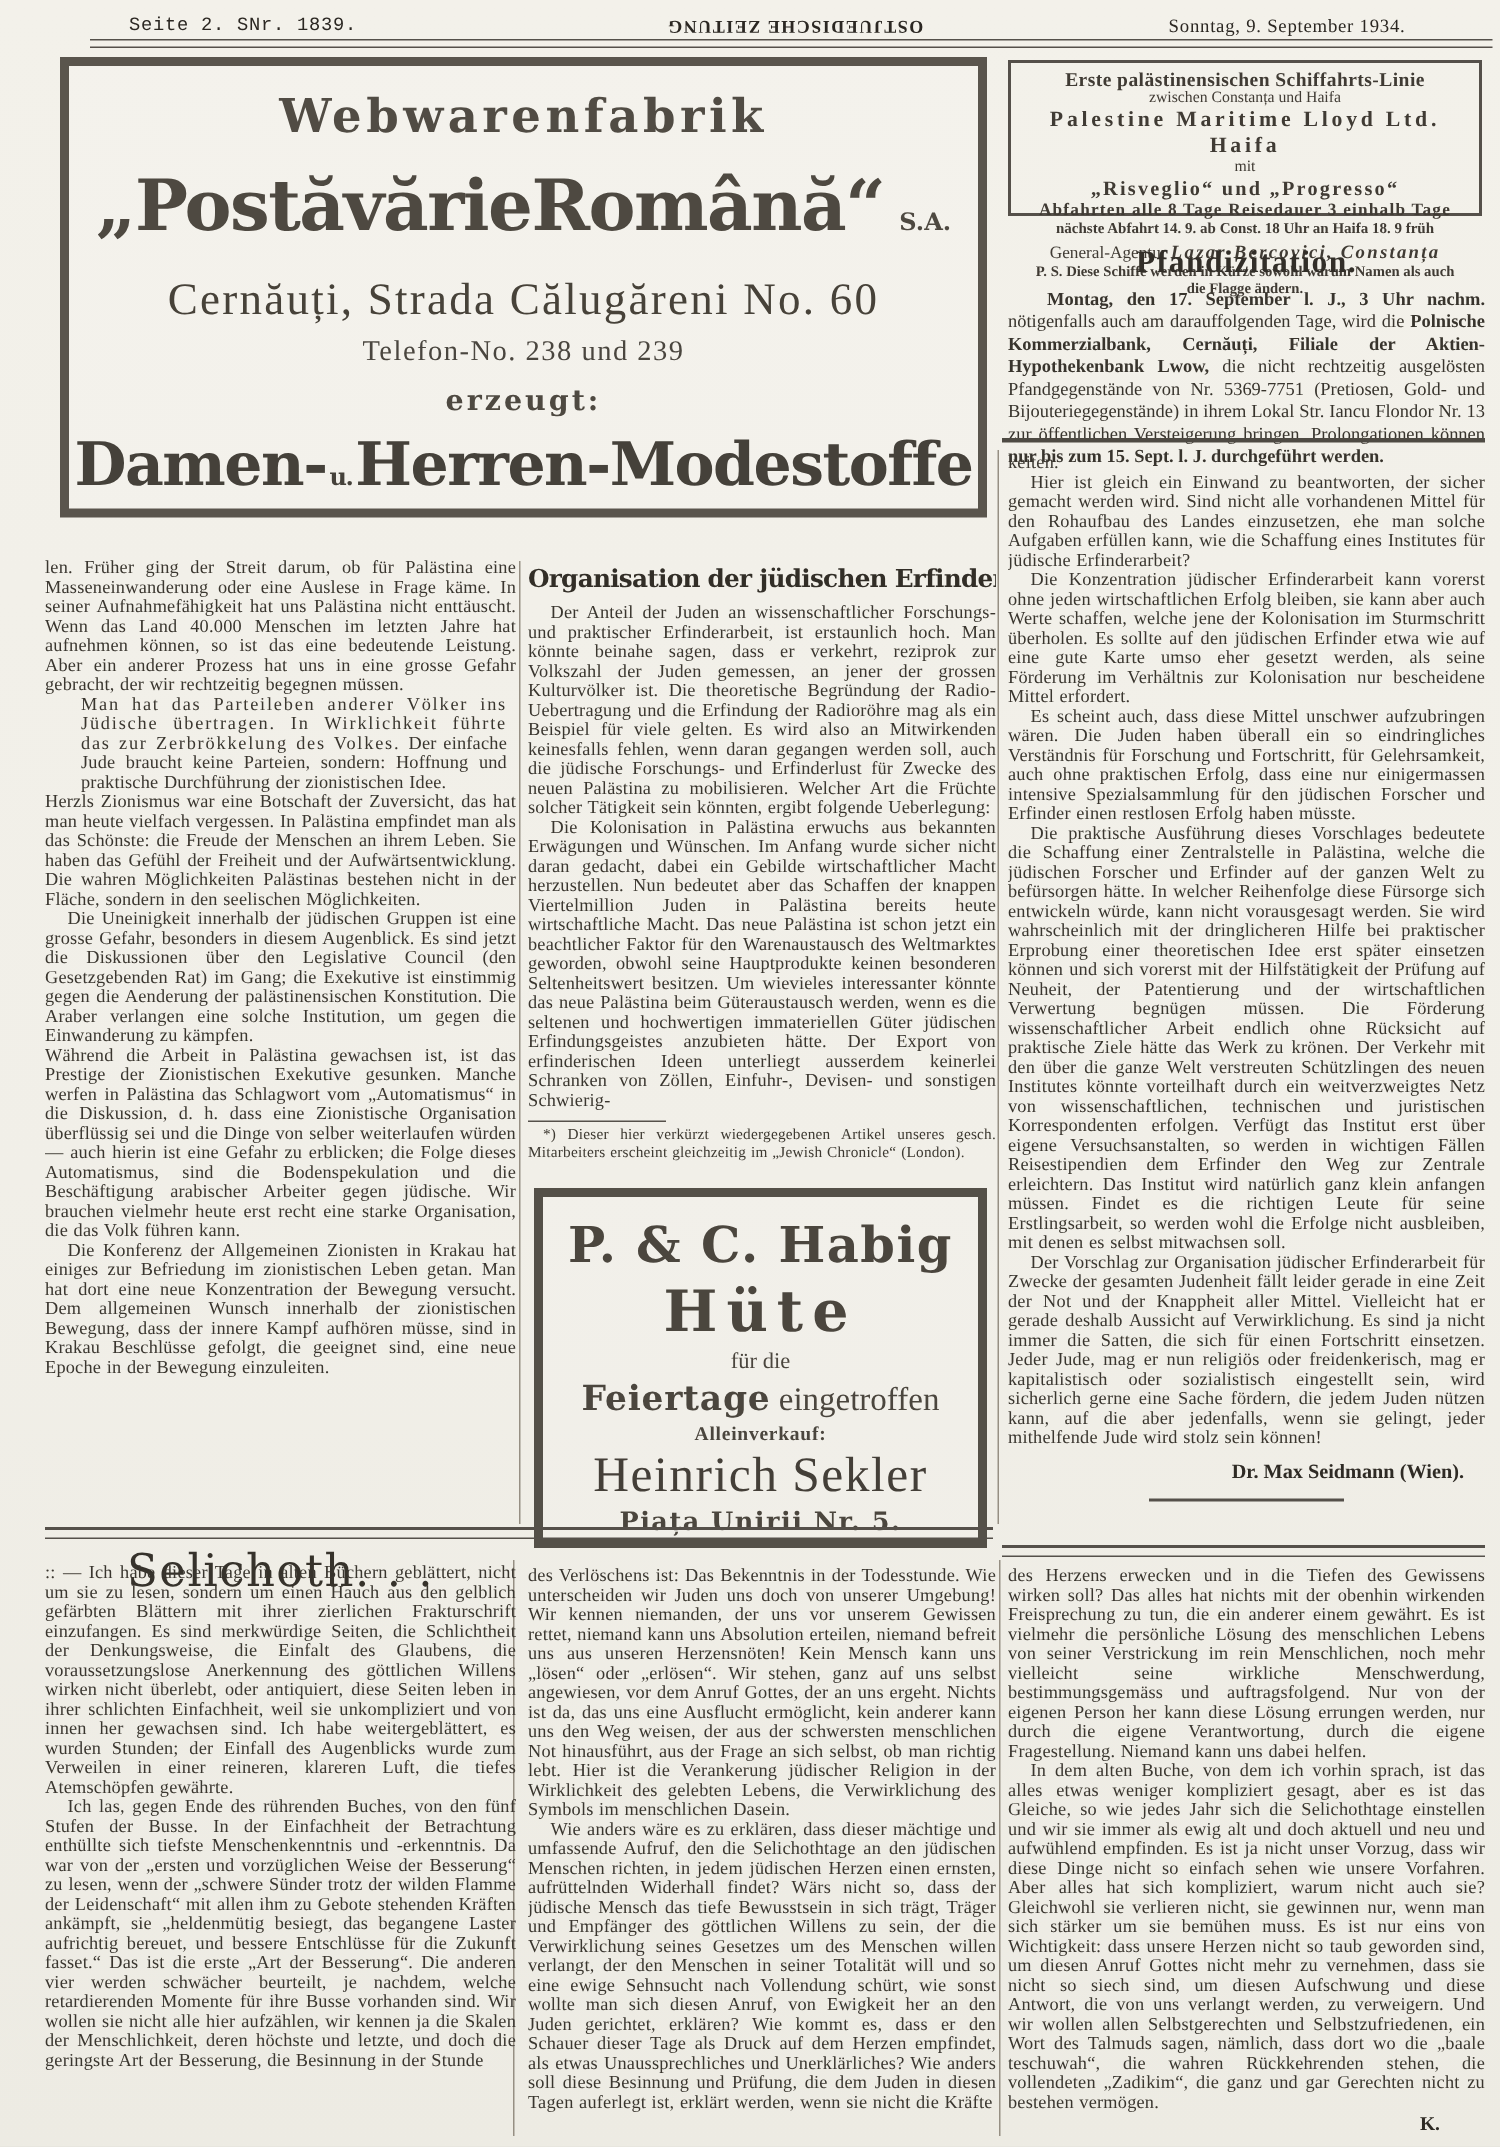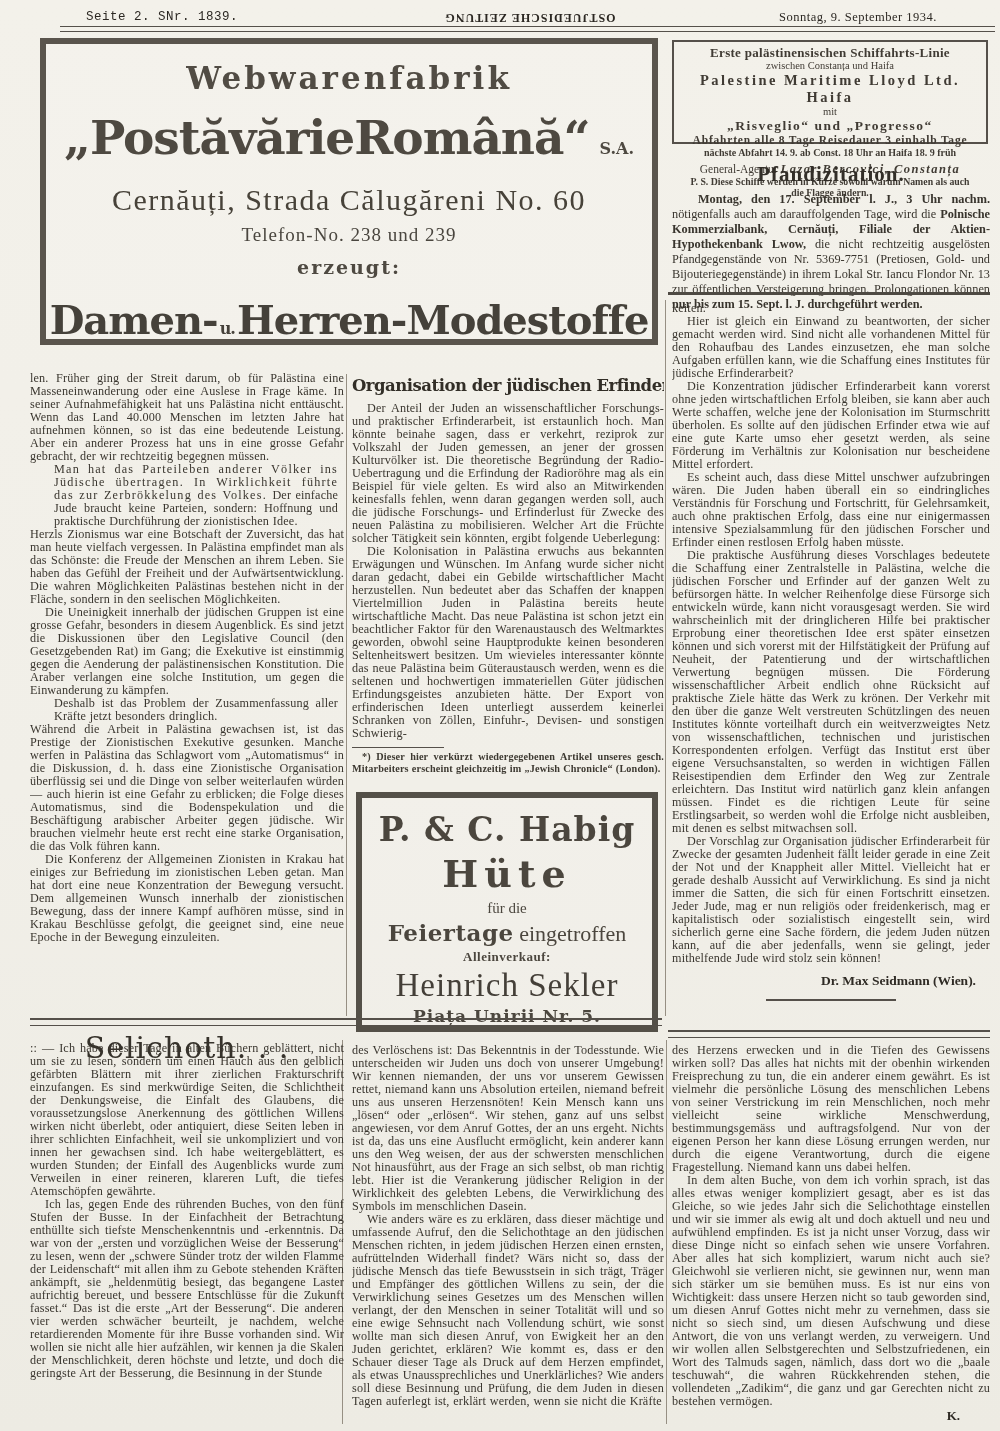--- a/index.html
+++ b/index.html
@@ -27,21 +27,21 @@
     position:absolute;left:40px;top:38px;width:618px;height:307px;box-sizing:border-box;
     border:6px solid #5a554d;background:rgba(255,255,255,.12);text-align:center;color:#4a463f;
   }
   .ww-factory{margin-top:16px;font-family:"DejaVu Serif",serif;font-weight:bold;font-size:31px;letter-spacing:3px;color:#514c44;}
   .ww-brand-row{margin-top:14px;white-space:nowrap;}
   .ww-brand{font-family:"DejaVu Serif",serif;font-weight:bold;font-size:47px;letter-spacing:-1px;color:#4e4941;}
   .ww-brand-suffix{font-family:"DejaVu Serif",serif;font-weight:bold;font-size:16px;margin-left:6px;color:#4e4941;}
   .ww-address{margin-top:18px;font-size:30px;letter-spacing:1.5px;color:#474239;}
   .ww-phone{margin-top:7px;font-size:19px;letter-spacing:1px;}
   .ww-produces{margin-top:10px;font-family:"DejaVu Serif",serif;font-weight:bold;font-size:19px;letter-spacing:2px;color:#4e4941;}
-  .ww-products{margin-top:18px;font-family:"DejaVu Serif",serif;font-weight:bold;font-size:40px;letter-spacing:-1px;white-space:nowrap;color:#45413a;}
+  .ww-products{margin-top:8px;font-family:"DejaVu Serif",serif;font-weight:bold;font-size:40px;letter-spacing:-1px;white-space:nowrap;color:#45413a;}
   .ww-products .small-u{font-size:16px;font-weight:bold;vertical-align:baseline;margin:0 2px;}
   
   .ad-shipping{
     position:absolute;left:672px;top:40px;width:316px;height:104px;box-sizing:border-box;
     border:2px solid var(--rule);text-align:center;padding-top:3px;line-height:1.16;color:#403b34;
   }
   .ad-shipping div{margin:0;}
   .sh1{font-weight:bold;font-size:13px;letter-spacing:.3px;}
   .sh2{font-size:10.5px;}
   .sh3{font-weight:bold;font-size:14.5px;letter-spacing:2.5px;}
@@ -61,21 +61,21 @@
   .col{position:absolute;overflow:hidden;}
   .col p{margin:0;font-size:12.2px;line-height:13px;letter-spacing:.15px;word-spacing:.5px;text-align:justify;text-indent:15px;}
   .col p.noindent{text-indent:0;}
   .col p.inset{margin-left:24px;margin-right:6px;text-indent:0;}
   .sp{letter-spacing:1.2px;}
   .col-left{left:30px;top:372px;width:314px;height:646px;}
   .col-mid{left:352px;top:376px;width:312px;height:414px;}
   .col-right{left:672px;top:302px;width:318px;height:716px;}
   .art-title{margin:0 0 7px 0;font-family:"DejaVu Serif",serif;font-weight:bold;font-size:16.5px;letter-spacing:-.5px;white-space:nowrap;color:#322e27;}
   .fn-rule{width:92px;border-top:1px solid var(--rule);margin:7px 0 3px 0;}
-  .footnote{font-size:10.2px !important;line-height:11.5px !important;font-weight:bold;text-indent:10px !important;color:#3d3931;}
+  .footnote{font-size:10.2px !important;line-height:11.5px !important;font-weight:normal;text-indent:10px !important;color:#3d3931;}
   .signature{margin-top:8px;padding-right:14px;text-align:right;font-weight:bold;font-size:13.5px;color:#2f2b25;}
   .sig-rule{width:130px;border-top:2px solid var(--rule);margin:10px auto 0 auto;}
   
   .ad-habig{
     position:absolute;left:356px;top:792px;width:302px;height:240px;box-sizing:border-box;
     border:6px solid #545048;text-align:center;color:#4b463e;background:rgba(255,255,255,.1);
   }
   .hb1{margin-top:12px;font-family:"DejaVu Serif",serif;font-weight:bold;font-size:33px;letter-spacing:1px;}
   .hb2{margin-top:2px;font-family:"DejaVu Serif",serif;font-weight:bold;font-size:38px;letter-spacing:6px;}
   .hb3{margin-top:4px;font-size:15px;}
@@ -144,21 +144,20 @@
     <div class="pfand-title">Pfandizitation.</div>
     <p class="pfand-body"><span class="b">Montag, den 17. September l. J., 3 Uhr nachm. </span><span>nötigenfalls auch am darauffolgenden Tage, wird die </span><span class="b">Polnische Kommerzialbank, Cernăuți, Filiale der Aktien-Hypothekenbank Lwow, </span><span>die nicht rechtzeitig ausgelösten Pfandgegenstände von Nr. 5369-7751 (Pretiosen, Gold- und Bijouteriegegenstände) in ihrem Lokal Str. Iancu Flondor Nr. 13 zur öffentlichen Versteigerung bringen. Prolongationen können </span><span class="b">nur bis zum 15. Sept. l. J. durchgeführt werden.</span></p>
   </div>
   <div class="pfand-rule"></div>
 
   <div class="col col-left">
       <p class="noindent">len. Früher ging der Streit darum, ob für Palästina eine Masseneinwanderung oder eine Auslese in Frage käme. In seiner Aufnahmefähigkeit hat uns Palästina nicht enttäuscht. Wenn das Land 40.000 Menschen im letzten Jahre hat aufnehmen können, so ist das eine bedeutende Leistung. Aber ein anderer Prozess hat uns in eine grosse Gefahr gebracht, der wir rechtzeitig begegnen müssen.</p>
       <p class="inset"><span class="sp">Man hat das Parteileben anderer Völker ins Jüdische übertragen. In Wirklichkeit führte das zur Zerbrökkelung des Volkes. </span><span>Der einfache Jude braucht keine Parteien, sondern: Hoffnung und praktische Durchführung der zionistischen Idee.</span></p>
       <p class="noindent">Herzls Zionismus war eine Botschaft der Zuversicht, das hat man heute vielfach vergessen. In Palästina empfindet man als das Schönste: die Freude der Menschen an ihrem Leben. Sie haben das Gefühl der Freiheit und der Aufwärtsentwicklung. Die wahren Möglichkeiten Palästinas bestehen nicht in der Fläche, sondern in den seelischen Möglichkeiten.</p>
       <p>Die Uneinigkeit innerhalb der jüdischen Gruppen ist eine grosse Gefahr, besonders in diesem Augenblick. Es sind jetzt die Diskussionen über den Legislative Council (den Gesetzgebenden Rat) im Gang; die Exekutive ist einstimmig gegen die Aenderung der palästinensischen Konstitution. Die Araber verlangen eine solche Institution, um gegen die Einwanderung zu kämpfen.</p>
-      <p class="inset sp">Deshalb ist das Problem der Zusammenfassung aller Kräfte jetzt besonders dringlich.</p>
       <p class="noindent">Während die Arbeit in Palästina gewachsen ist, ist das Prestige der Zionistischen Exekutive gesunken. Manche werfen in Palästina das Schlagwort vom „Automatismus“ in die Diskussion, d. h. dass eine Zionistische Organisation überflüssig sei und die Dinge von selber weiterlaufen würden — auch hierin ist eine Gefahr zu erblicken; die Folge dieses Automatismus, sind die Bodenspekulation und die Beschäftigung arabischer Arbeiter gegen jüdische. Wir brauchen vielmehr heute erst recht eine starke Organisation, die das Volk führen kann.</p>
       <p>Die Konferenz der Allgemeinen Zionisten in Krakau hat einiges zur Befriedung im zionistischen Leben getan. Man hat dort eine neue Konzentration der Bewegung versucht. Dem allgemeinen Wunsch innerhalb der zionistischen Bewegung, dass der innere Kampf aufhören müsse, sind in Krakau Beschlüsse gefolgt, die geeignet sind, eine neue Epoche in der Bewegung einzuleiten.</p>
     </div>
 
   <div class="col col-mid">
     <h2 class="art-title">Organisation der jüdischen Erfinderarbeit*)</h2>
     <div>
         <p>Der Anteil der Juden an wissenschaftlicher Forschungs- und praktischer Erfinderarbeit, ist erstaunlich hoch. Man könnte beinahe sagen, dass er verkehrt, reziprok zur Volkszahl der Juden gemessen, an jener der grossen Kulturvölker ist. Die theoretische Begründung der Radio-Uebertragung und die Erfindung der Radioröhre mag als ein Beispiel für viele gelten. Es wird also an Mitwirkenden keinesfalls fehlen, wenn daran gegangen werden soll, auch die jüdische Forschungs- und Erfinderlust für Zwecke des neuen Palästina zu mobilisieren. Welcher Art die Früchte solcher Tätigkeit sein könnten, ergibt folgende Ueberlegung:</p>
         <p>Die Kolonisation in Palästina erwuchs aus bekannten Erwägungen und Wünschen. Im Anfang wurde sicher nicht daran gedacht, dabei ein Gebilde wirtschaftlicher Macht herzustellen. Nun bedeutet aber das Schaffen der knappen Viertelmillion Juden in Palästina bereits heute wirtschaftliche Macht. Das neue Palästina ist schon jetzt ein beachtlicher Faktor für den Warenaustausch des Weltmarktes geworden, obwohl seine Hauptprodukte keinen besonderen Seltenheitswert besitzen. Um wievieles interessanter könnte das neue Palästina beim Güteraustausch werden, wenn es die seltenen und hochwertigen immateriellen Güter jüdischen Erfindungsgeistes anzubieten hätte. Der Export von erfinderischen Ideen unterliegt ausserdem keinerlei Schranken von Zöllen, Einfuhr-, Devisen- und sonstigen Schwierig-</p>
       </div>

